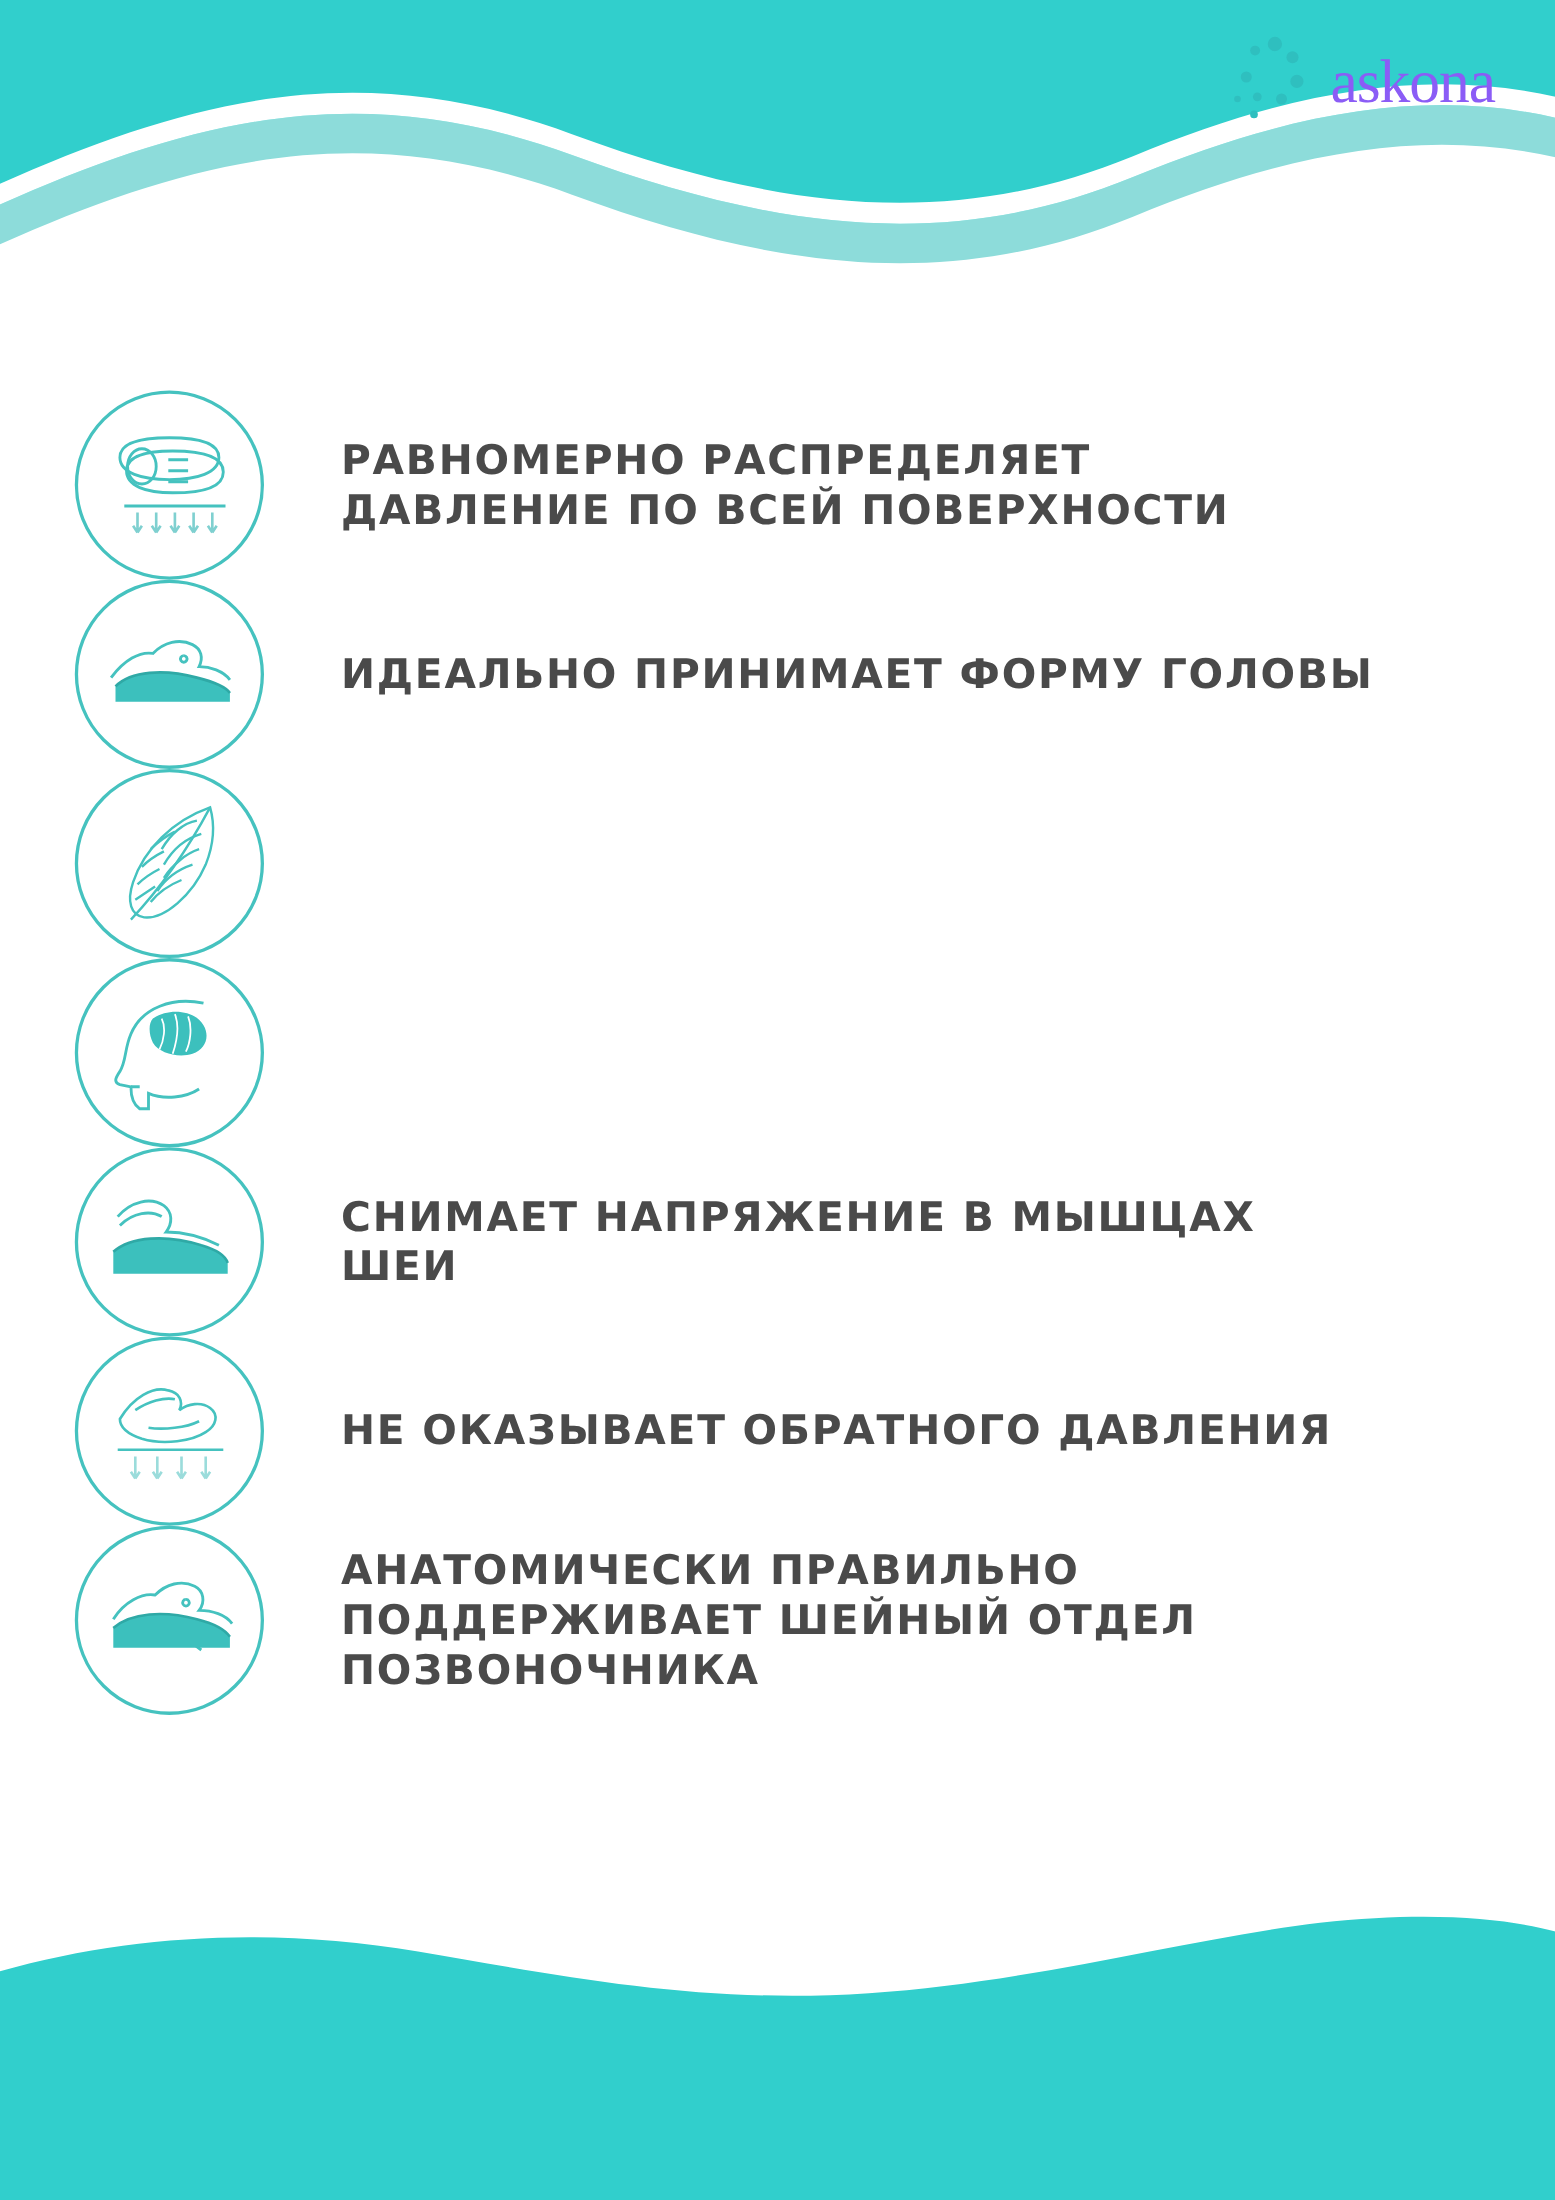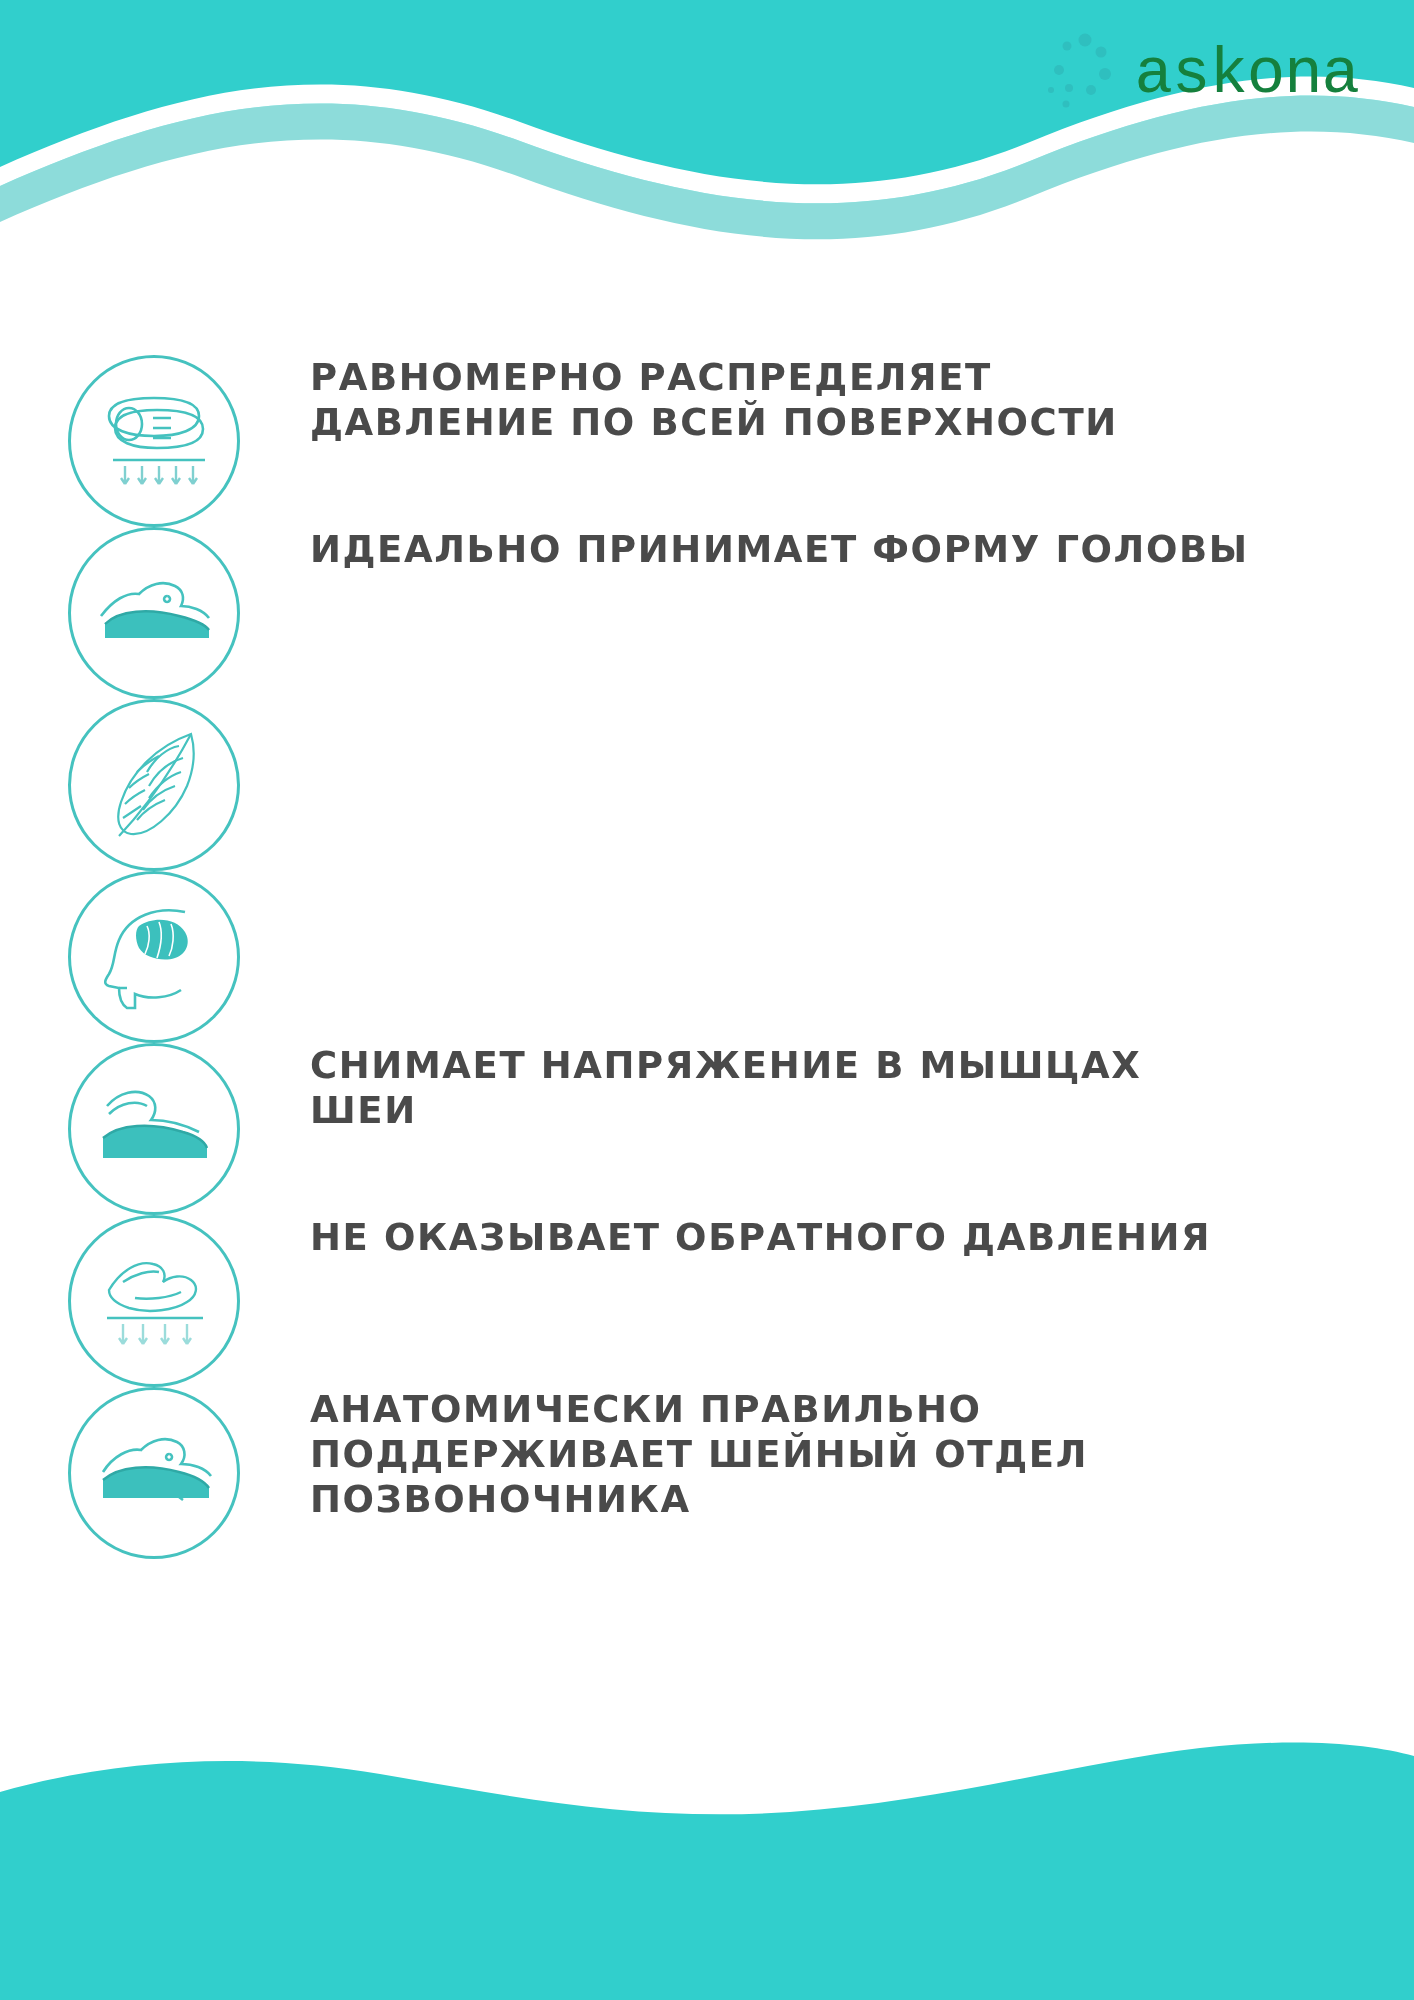--- a/index.html
+++ b/index.html
@@ -37,37 +37,38 @@
     align-items: center;
     height: 90px;
   }
   .logo-mark {
     width: 90px;
     height: 90px;
     position: relative;
     margin-right: 6px;
   }
   .logo-text {
-    font-size: 64px;
+    font-size: 56px;
     letter-spacing: -1px;
-    color: #15803d;
+    color: #8b5cf6;
     font-weight: 400;
     line-height: 1;
-    font-family: Liberation Mono, monospace;
+    font-family: Liberation Serif, serif;
   }
 
   
   .benefits {
     position: absolute;
     top: 355px;
     left: 0;
     width: 1414px;
   }
   .benefit-row {
     display: flex;
+    align-items: center;
     min-height: 160px;
     padding-left: 68px;
     box-sizing: border-box;
   }
   .icon-circle {
     flex: 0 0 auto;
     width: 166px;
     height: 166px;
     border-radius: 50%;
     border: 3px solid #45c2bf;

